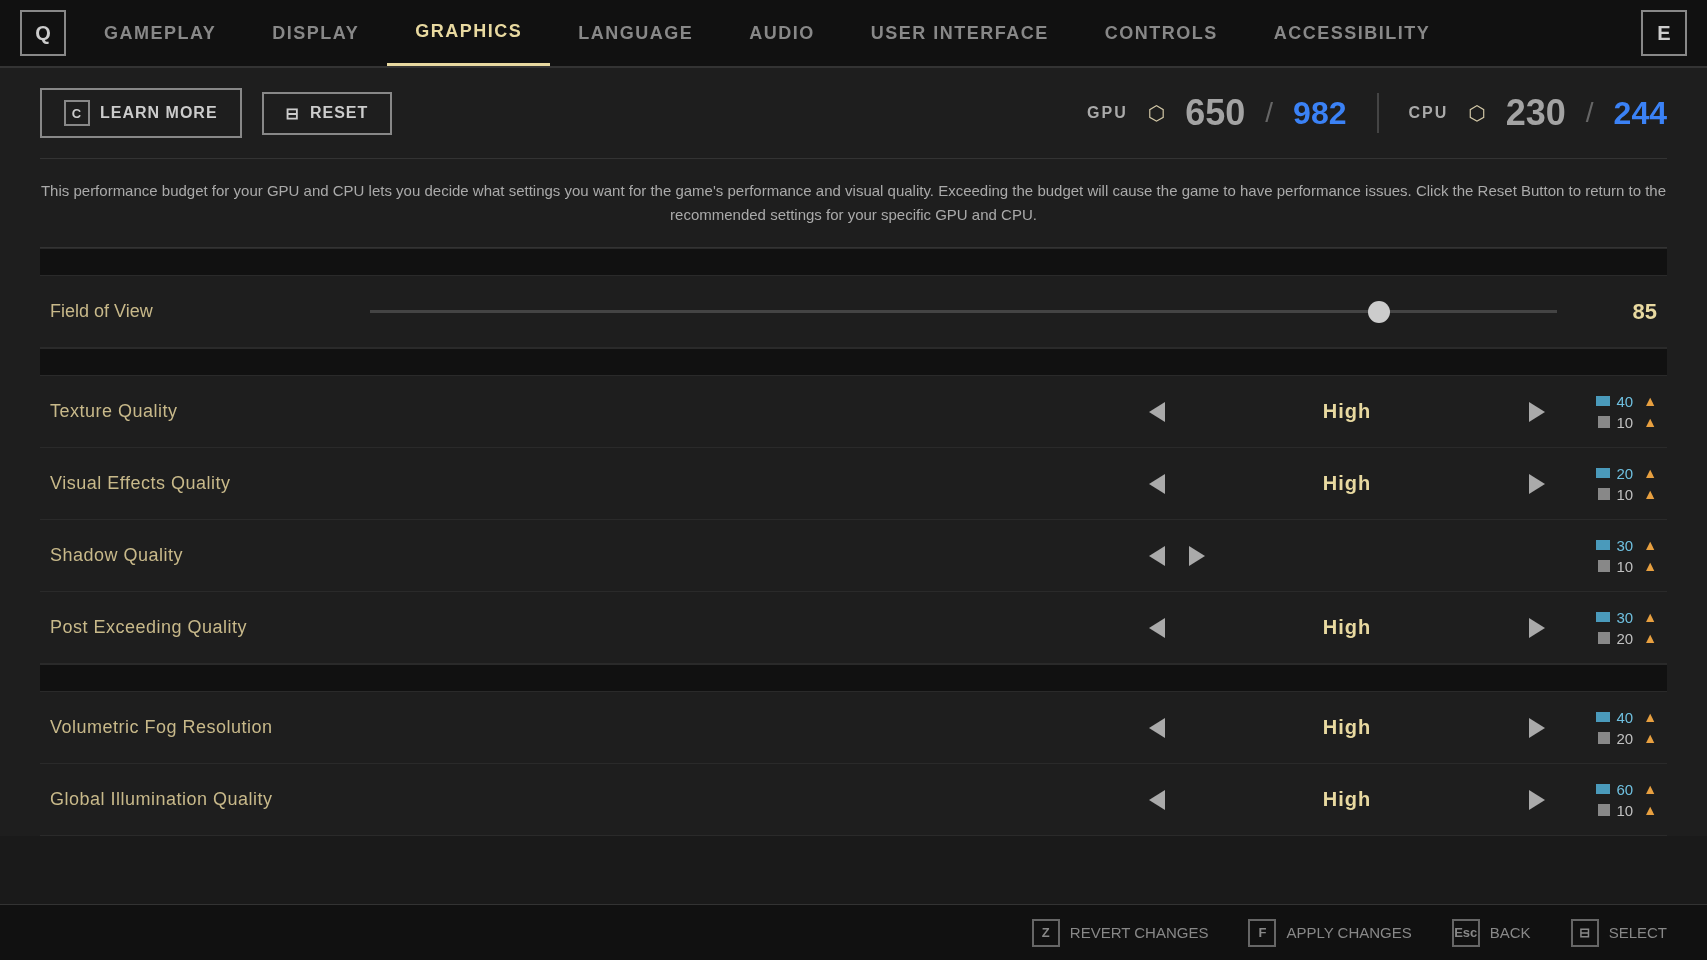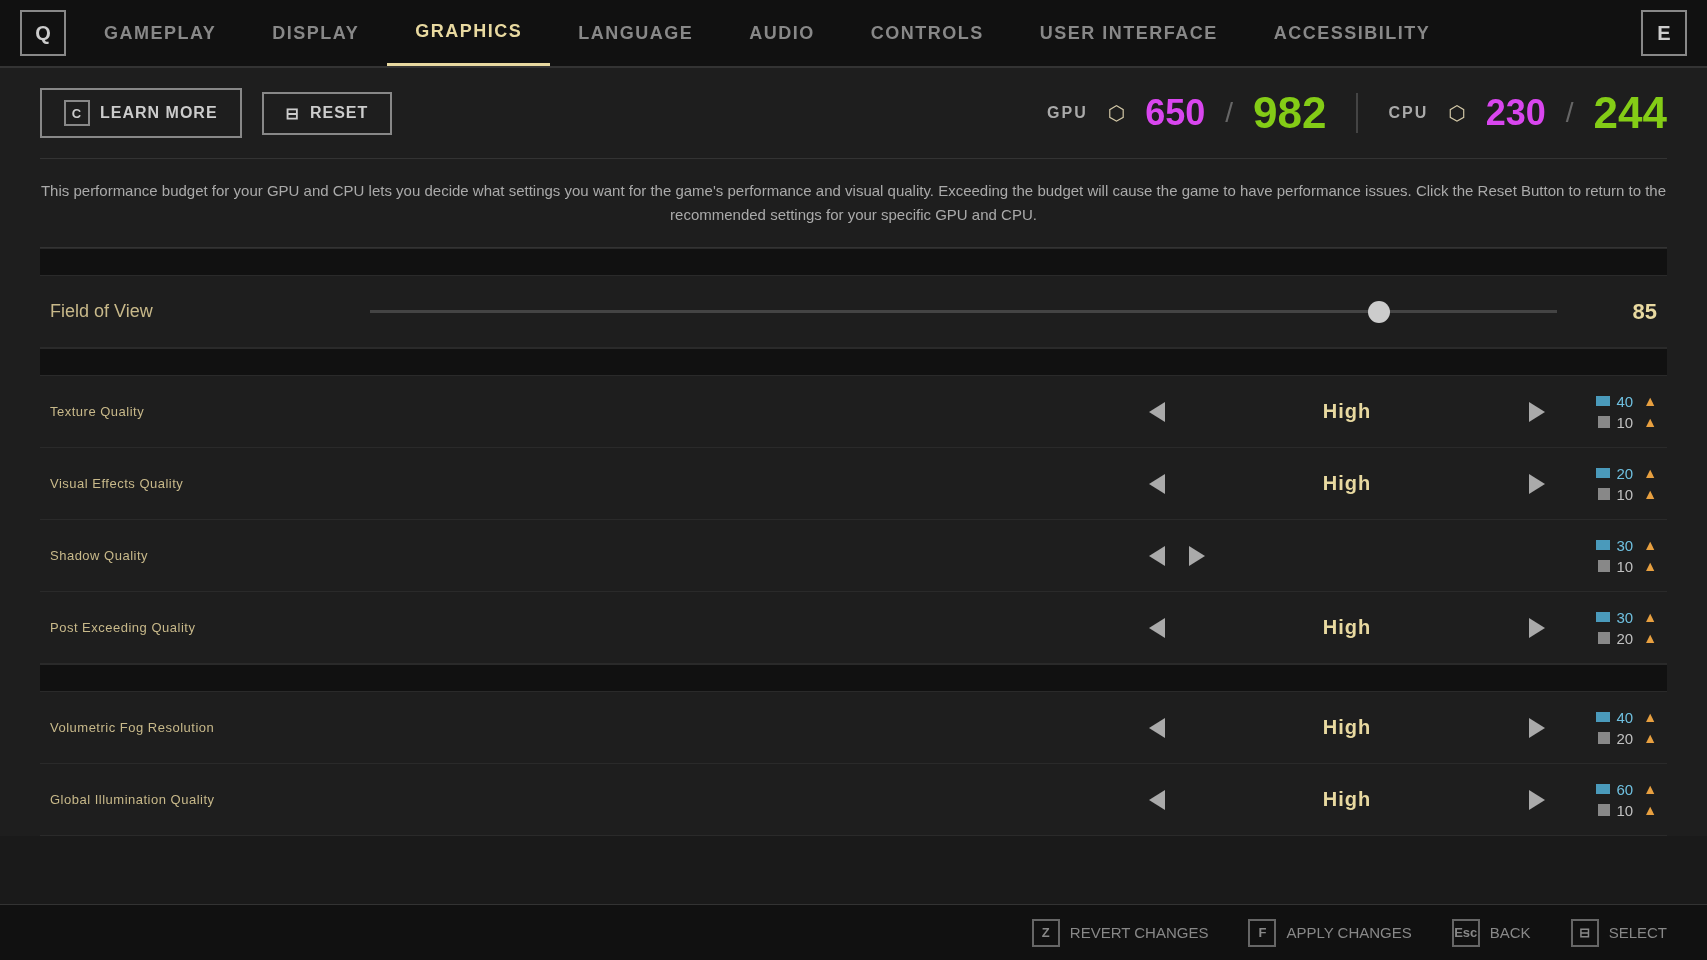--- a/index.html
+++ b/index.html
@@ -130,33 +130,33 @@
       letter-spacing: 2px;
       font-weight: bold;
       font-size: 16px;
     }
 
     .budget-icon {
       font-size: 20px;
     }
 
     .budget-current {
-      color: #d946ef;
+      color: #a3a3a3;
       font-size: 36px;
       font-weight: bold;
     }
 
     .budget-separator {
       color: #666;
       font-size: 28px;
     }
 
     .budget-max {
-      color: #84cc16;
-      font-size: 44px;
+      color: #3b82f6;
+      font-size: 32px;
       font-weight: bold;
     }
 
     .budget-divider {
       width: 2px;
       height: 40px;
       background: #444;
       margin: 0 10px;
     }
 
@@ -185,21 +185,21 @@
     .setting-row {
       display: flex;
       align-items: center;
       height: 72px;
       border-bottom: 1px solid #2a2a2a;
       padding: 0 10px;
     }
 
     .setting-name {
       flex: 1;
-      font-size: 13px;
+      font-size: 18px;
       color: #c8b98a;
       letter-spacing: 0.5px;
     }
 
     .setting-control {
       display: flex;
       align-items: center;
       gap: 0;
       width: 420px;
     }
@@ -391,22 +391,22 @@
 <body>
 
 <div class="nav-bar">
   <div class="nav-key-box">Q</div>
   <div class="nav-tabs">
     <div class="nav-tab">GAMEPLAY</div>
     <div class="nav-tab">DISPLAY</div>
     <div class="nav-tab active">GRAPHICS</div>
     <div class="nav-tab">LANGUAGE</div>
     <div class="nav-tab">AUDIO</div>
+    <div class="nav-tab">USER INTERFACE</div>
     <div class="nav-tab">CONTROLS</div>
-    <div class="nav-tab">USER INTERFACE</div>
     <div class="nav-tab">ACCESSIBILITY</div>
   </div>
   <div class="nav-key-box right">E</div>
 </div>
 
 <div class="main-content">
 
   <div class="controls-row">
     <button class="btn">
       <span class="btn-key">C</span>

